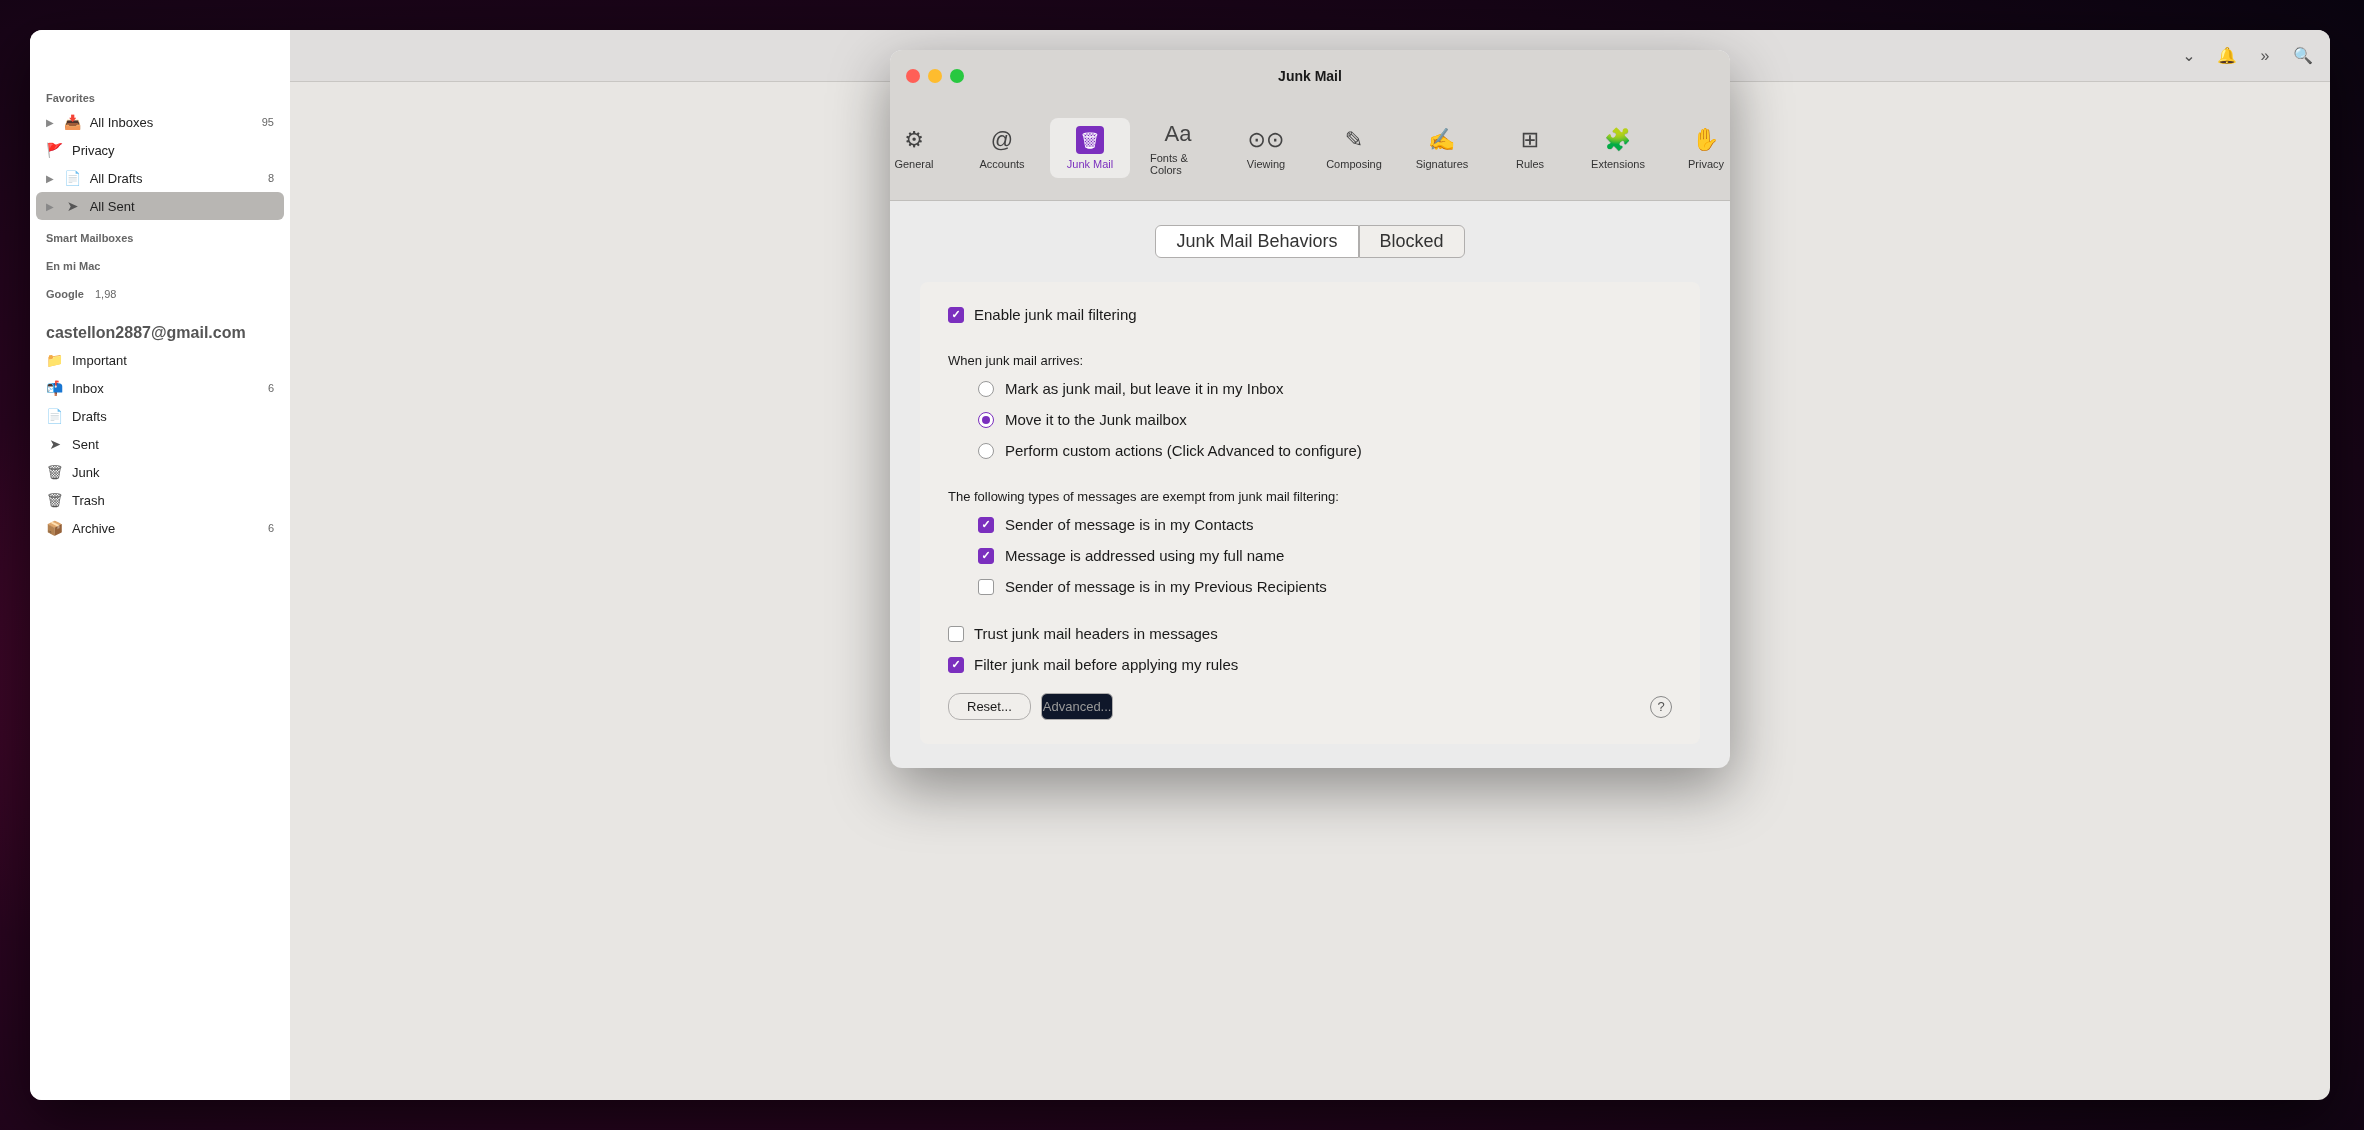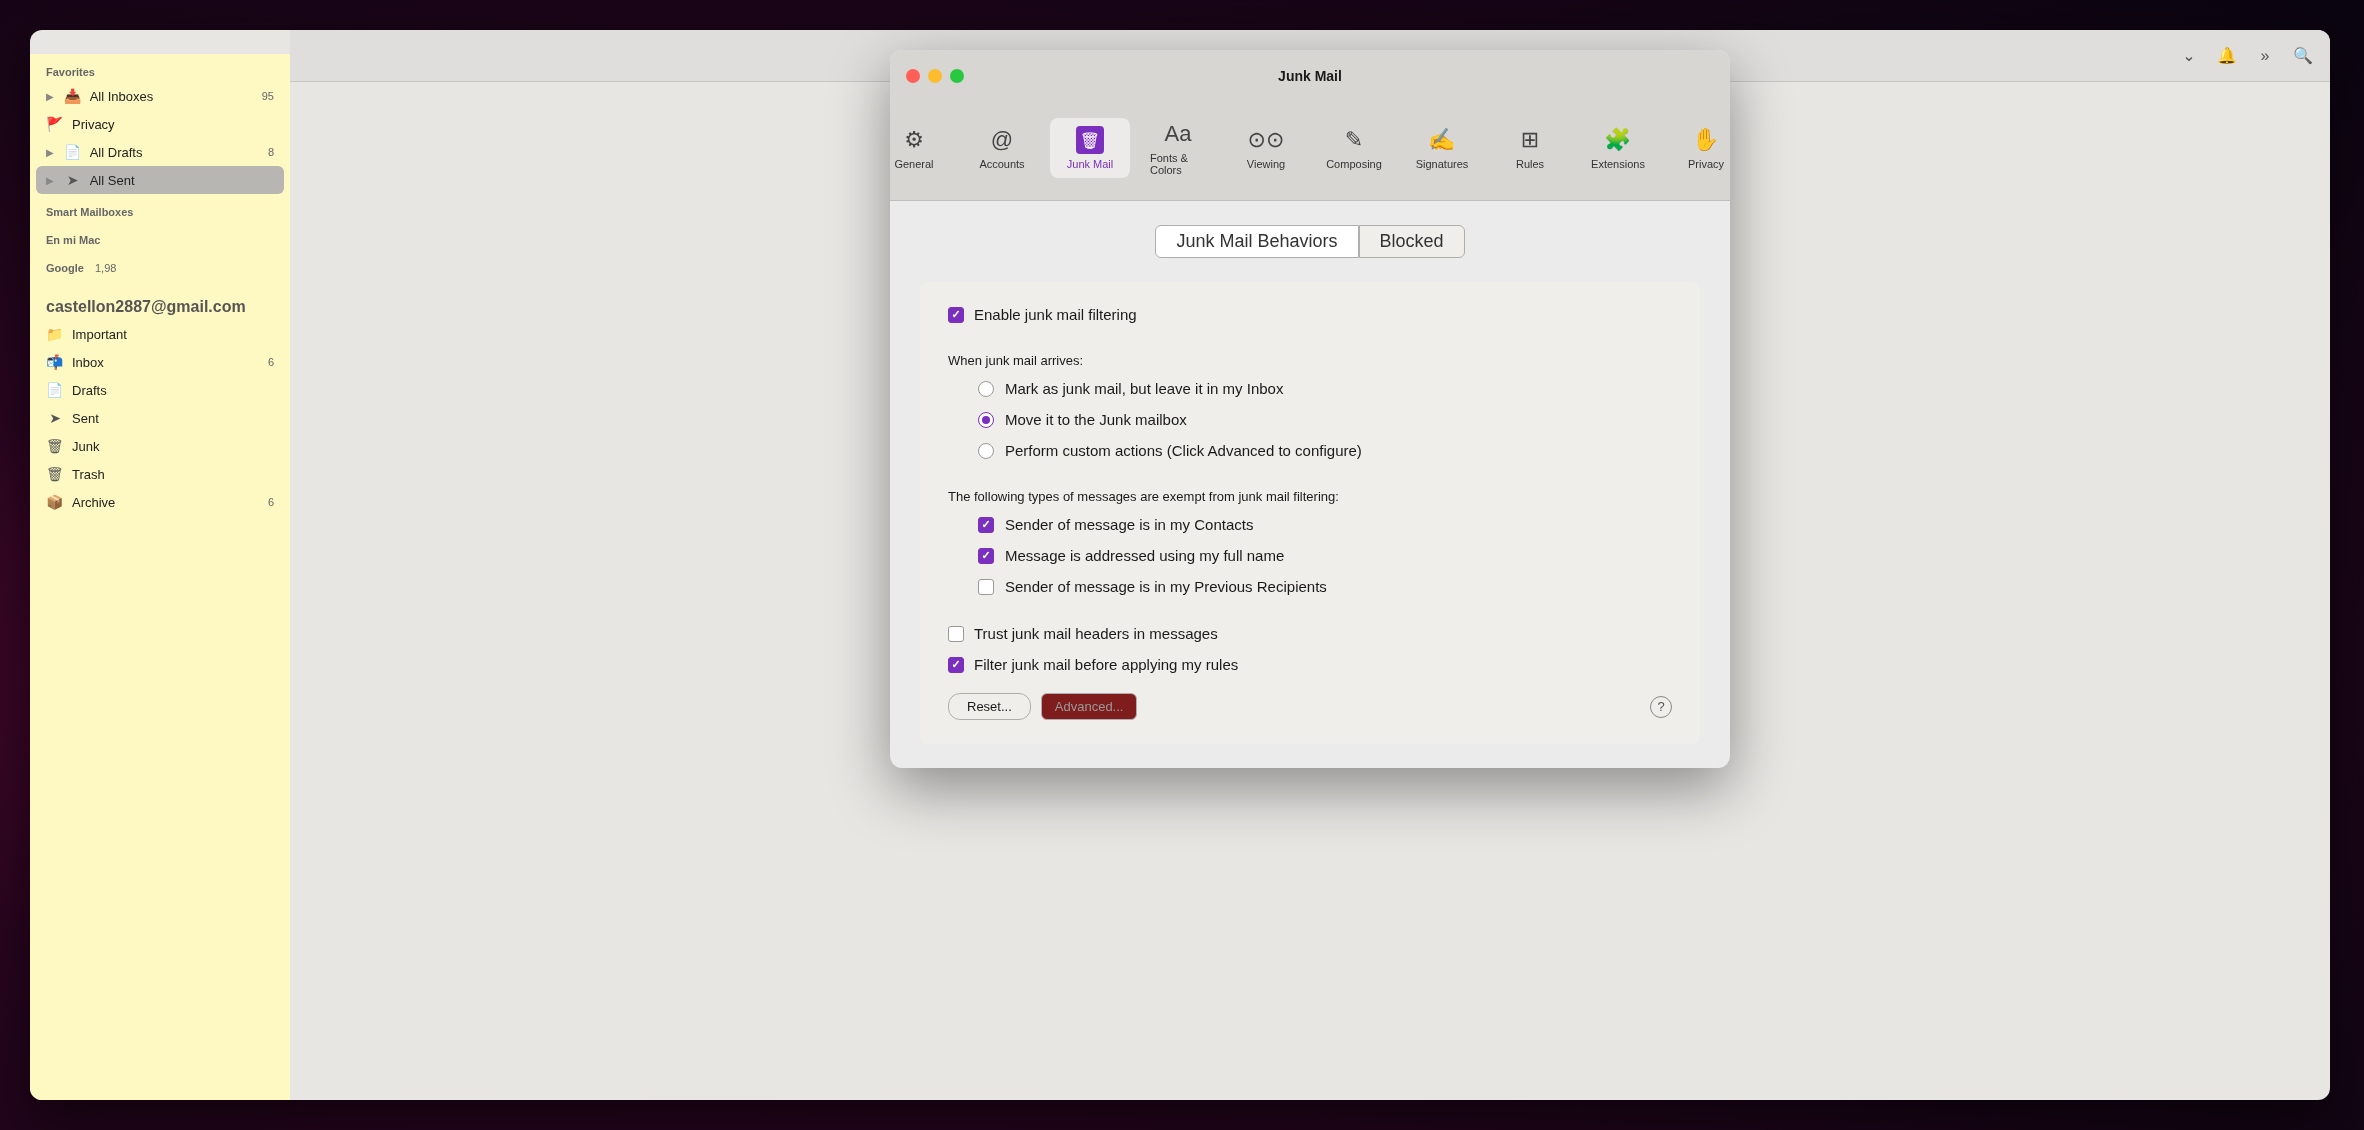--- a/index.html
+++ b/index.html
@@ -29,25 +29,25 @@
       background: #e8e6e3;
       border-radius: 12px;
       overflow: hidden;
       box-shadow: 0 20px 60px rgba(0,0,0,0.6);
       display: flex;
     }
 
     
     .sidebar {
       width: 260px;
-      background: #fef9c3;
+      background: #ffffff;
       height: 100%;
       display: flex;
       flex-direction: column;
-      margin-top: 24px;
+      padding-top: 50px;
     }
 
     .sidebar-traffic-lights {
       position: absolute;
       top: 48px;
       left: 48px;
       display: flex;
       gap: 8px;
     }
 
@@ -381,25 +381,25 @@
       padding: 5px 18px;
       font-size: 13px;
       border: 1px solid #b0aead;
       border-radius: 12px;
       background: #f0eeeb;
       cursor: pointer;
       color: #1a1a1a;
     }
 
     .btn-advanced {
-      padding: 5px 13px;
+      padding: 5px 1px;
       font-size: 13px;
       border: 1px solid #b0aead;
       border-radius: 6px;
-      background: #7f1d1d;
+      background: #0f172a;
       cursor: pointer;
       color: #999;
     }
 
     .help-btn {
       position: absolute;
       right: 0;
       width: 22px;
       height: 22px;
       border-radius: 50%;

